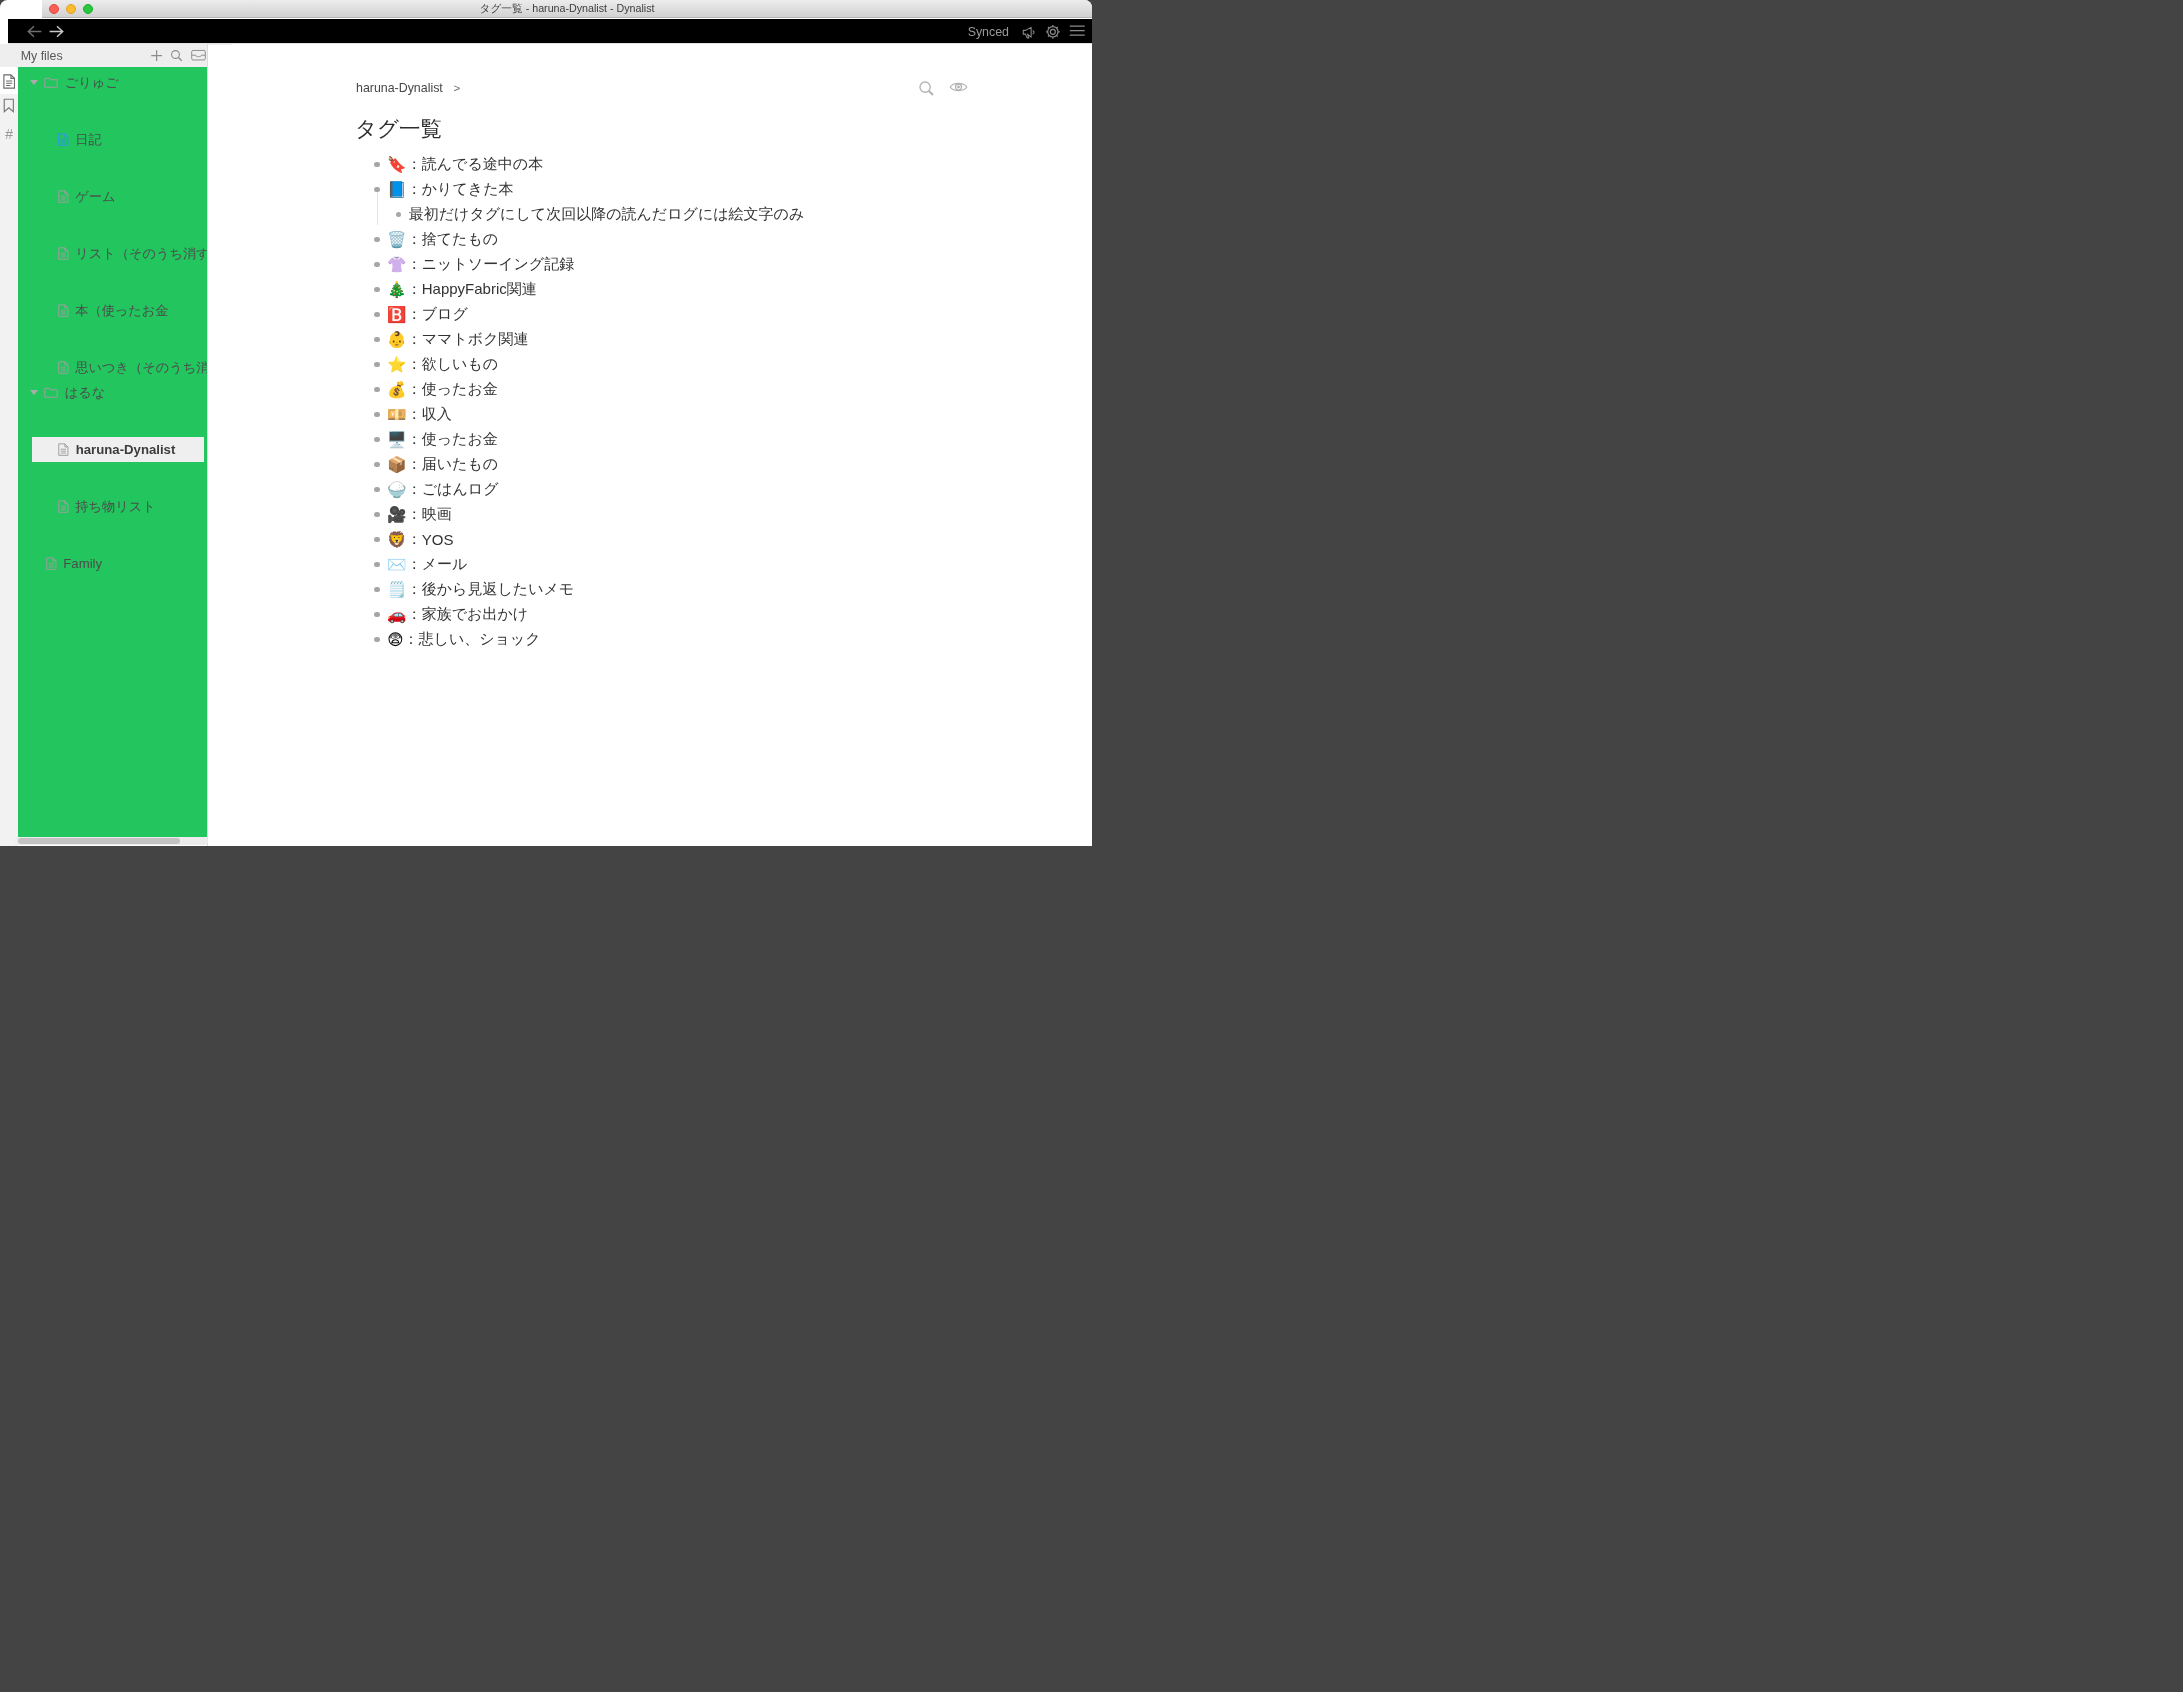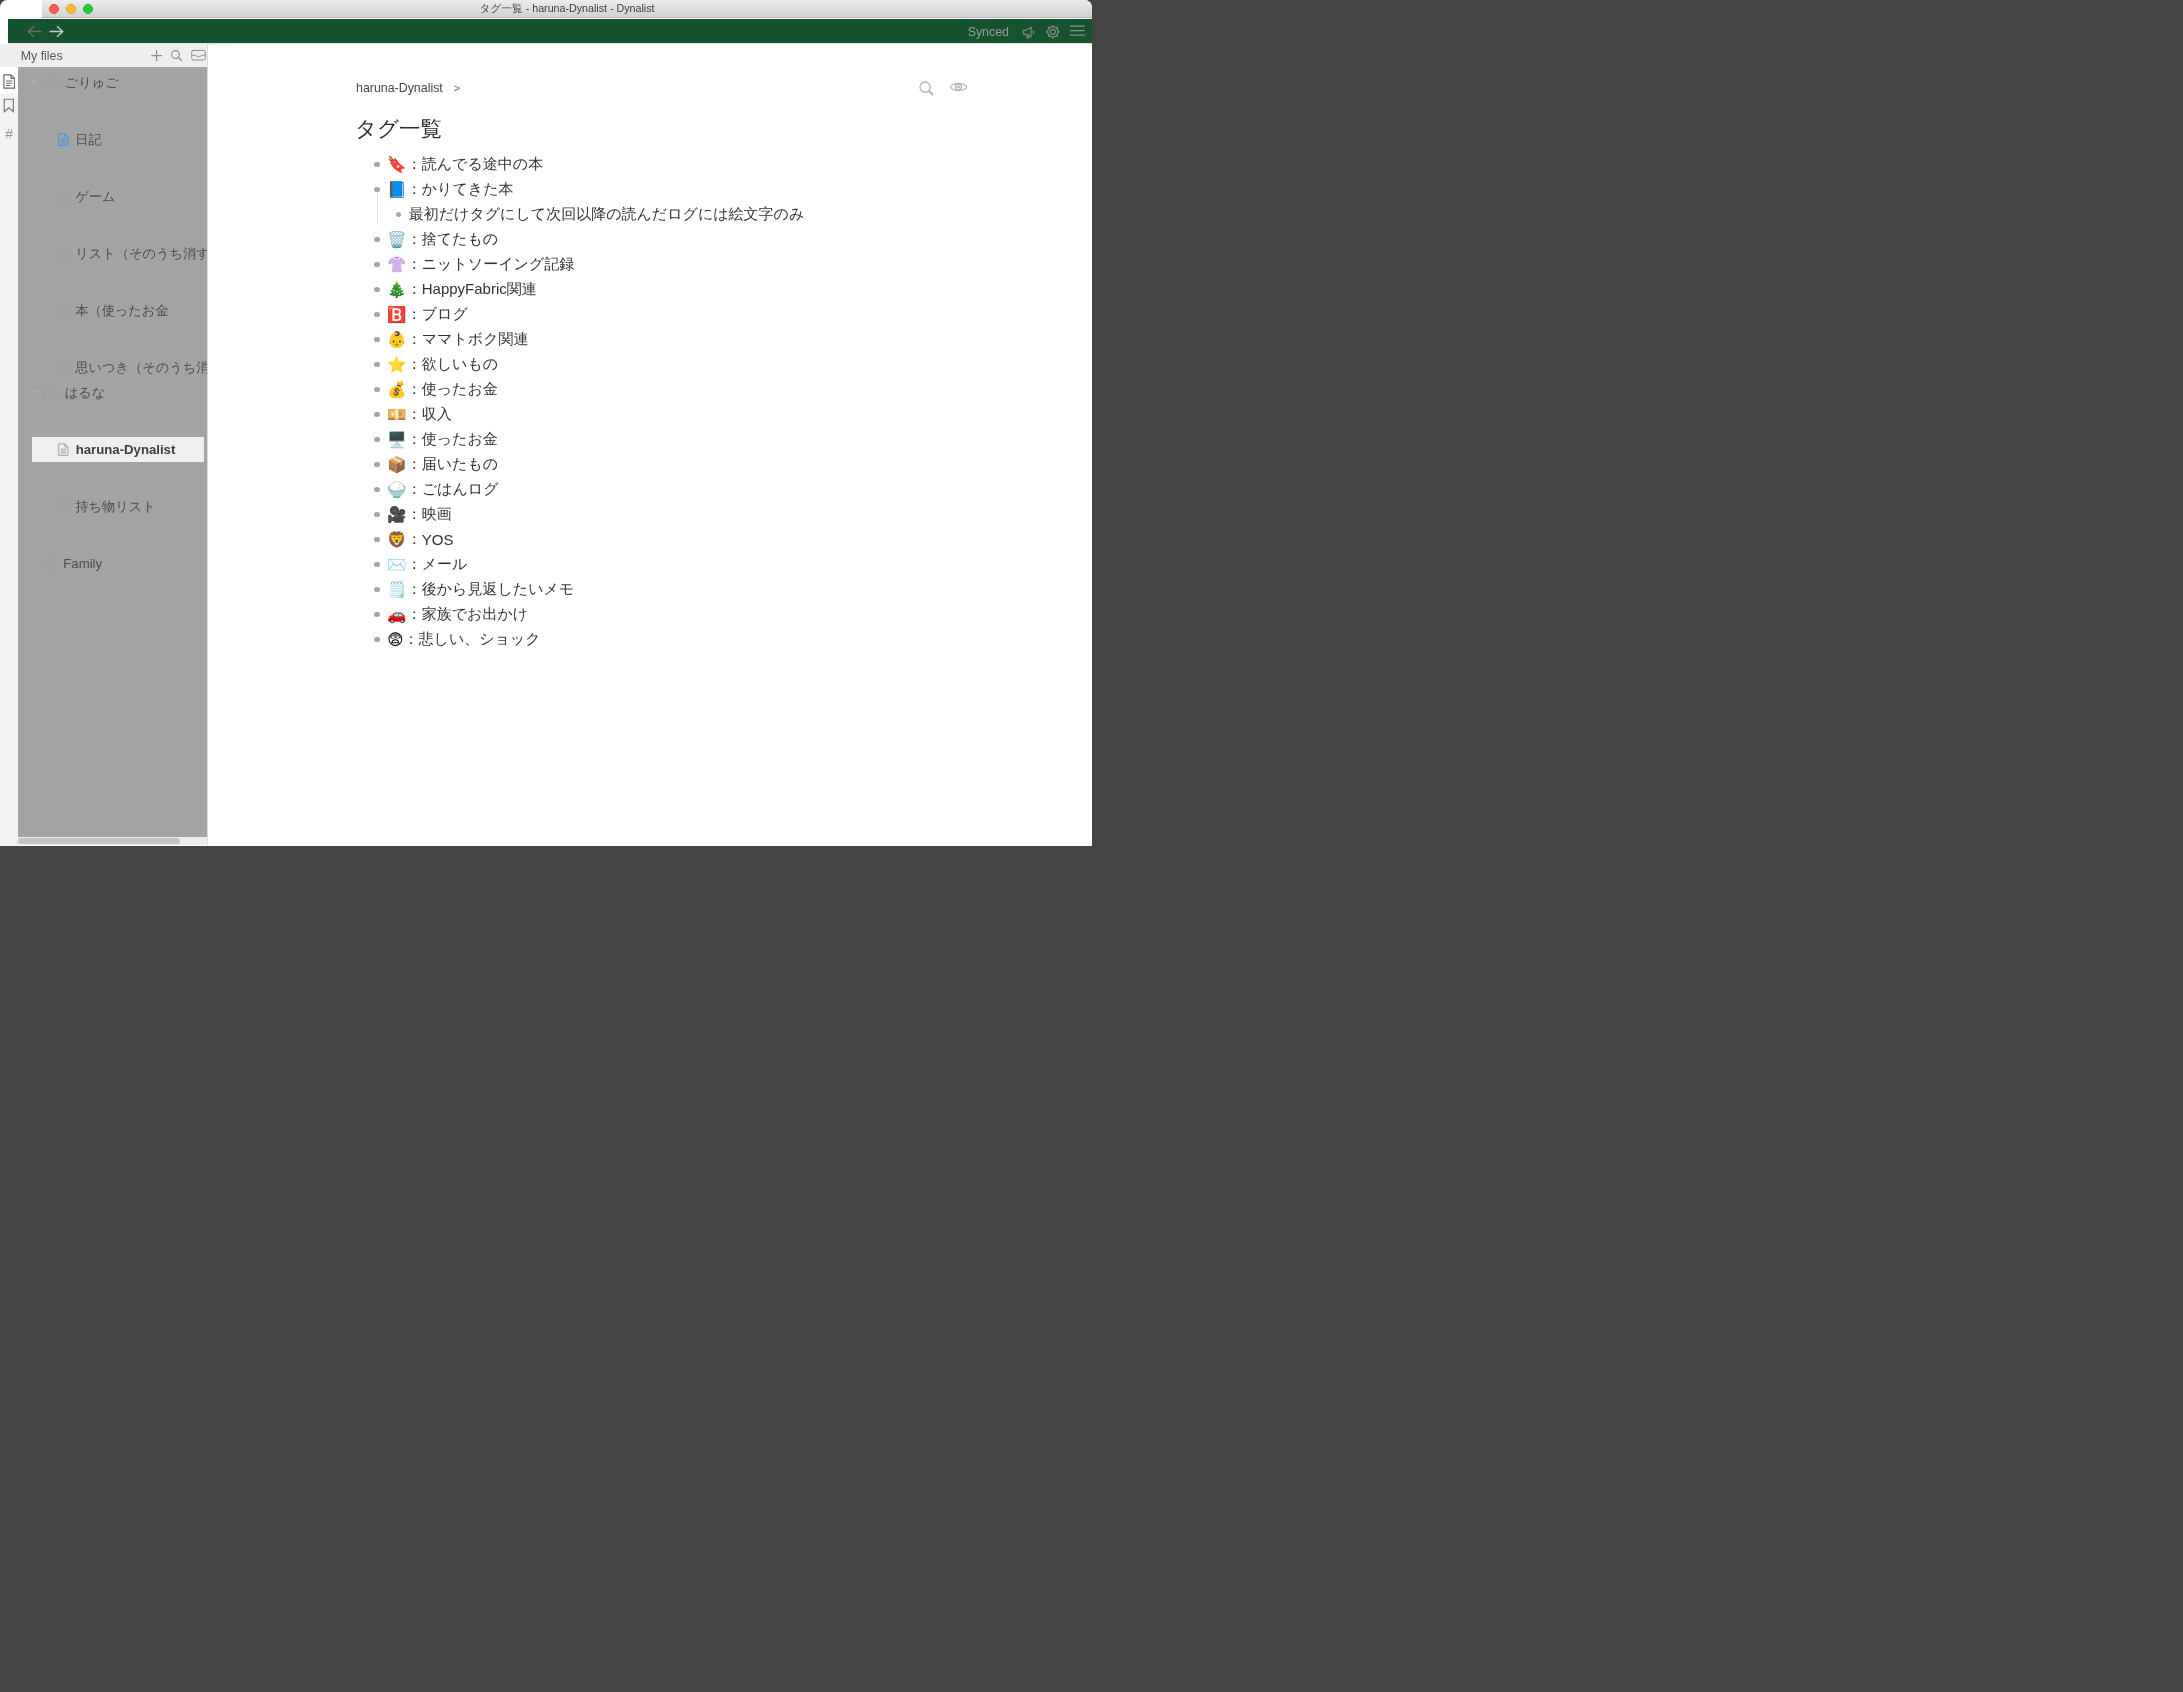--- a/index.html
+++ b/index.html
@@ -10,37 +10,37 @@
   #titlebar{position:absolute;left:0;top:0;right:0;height:18px;
     background:linear-gradient(#ececec,#d2d2d2);border-bottom:0.8px solid #b4b4b4;
     display:flex;align-items:center;justify-content:center;margin-left:42px;}
   #titlebar .title{font-size:10.7px;color:#3d3d3d;}
   .lights{position:absolute;left:7.4px;top:4.1px;display:flex;gap:6.6px;}
   .light{width:10px;height:10px;border-radius:50%;}
   .light.red{background:#fb5f57;border:0.4px solid #e2463d;}
   .light.yellow{background:#fdbc2f;border:0.4px solid #dfa023;}
   .light.green{background:#28c840;border:0.4px solid #1eab2c;}
   
-  #toolbar{position:absolute;left:8px;top:19px;right:0;height:25px;background:#14532d;
+  #toolbar{position:absolute;left:8px;top:19px;right:0;height:25px;background:#000000;
     border-bottom:0.8px solid #e2e2e2;}
   .nav-arrow{position:absolute;top:5px;width:18px;height:15px;color:#6e6e6e;cursor:pointer;}
   .nav-arrow.fwd{color:#c9c9c9;}
   #sync{position:absolute;right:83px;top:5.8px;font-size:12.4px;color:#9a9a9a;}
   .tb-icon{position:absolute;top:5px;width:16.5px;height:16.5px;color:#8c8c8c;}
   
   #strip{position:absolute;left:0;top:67px;bottom:0;width:18px;background:#f2f2f2;}
   #strip .active-bg{position:absolute;left:0;top:0;width:18px;height:27px;background:#fff;}
   .strip-icon{position:absolute;left:2.5px;width:13.2px;height:16.5px;color:#787878;}
   
   #pane-header{position:absolute;left:0;top:44px;width:232px;height:23px;background:#eeeeee;
     display:flex;align-items:center;}
   #pane-header .ph-title{margin-left:20.7px;font-size:12.4px;color:#585858;flex:1;}
   .ph-icon{width:13.2px;height:13.2px;color:#8c8c8c;margin-right:7.4px;flex:none;cursor:pointer;}
   
-  #sidebar{position:absolute;left:18px;top:67px;width:189px;bottom:9px;background:#a3a3a3;
+  #sidebar{position:absolute;left:18px;top:67px;width:189px;bottom:9px;background:#22c55e;
     overflow:hidden;padding-top:3.3px;}
   #vdivider{position:absolute;left:207px;top:44px;bottom:0;width:0.8px;background:#dcdcdc;
     box-shadow:0.8px 0 1.7px rgba(0,0,0,0.04);}
   .trow{display:flex;align-items:center;height:25px;font-size:13.2px;color:#4c4c4c;
     white-space:nowrap;cursor:pointer;}
   .trow .tri{width:0;height:0;border-left:4.1px solid transparent;border-right:4.1px solid transparent;
     border-top:5px solid #ababab;margin-right:5.8px;flex:none;}
   .trow.folder{padding-left:12.4px;}
   .trow.doc{padding-left:40px;margin-top:32px;}
   .trow.doc.root{padding-left:28px;}

